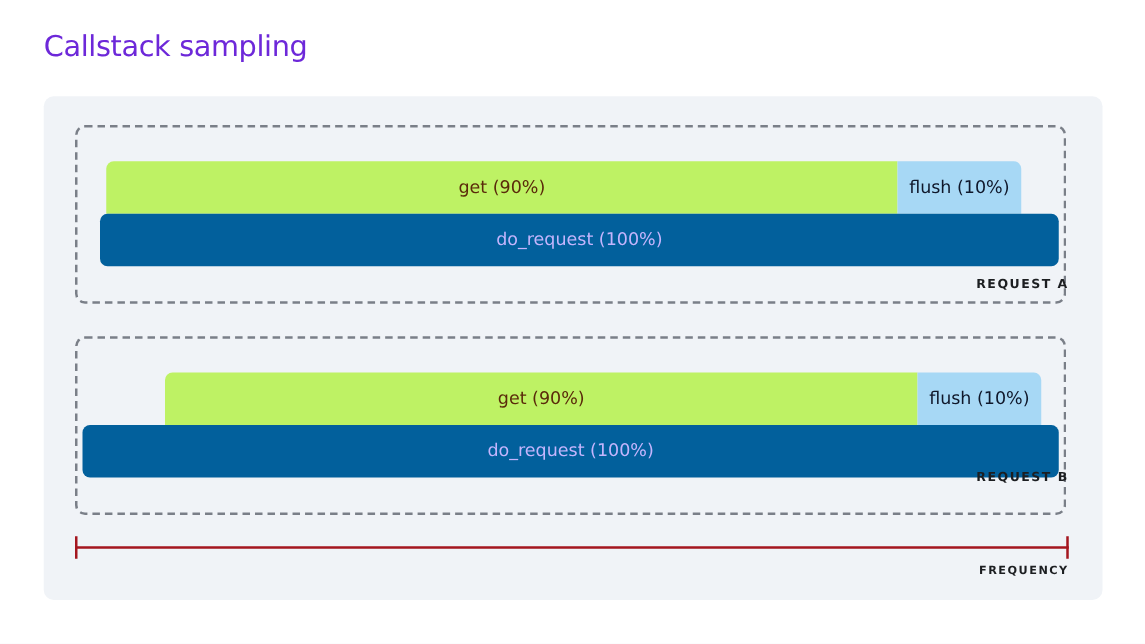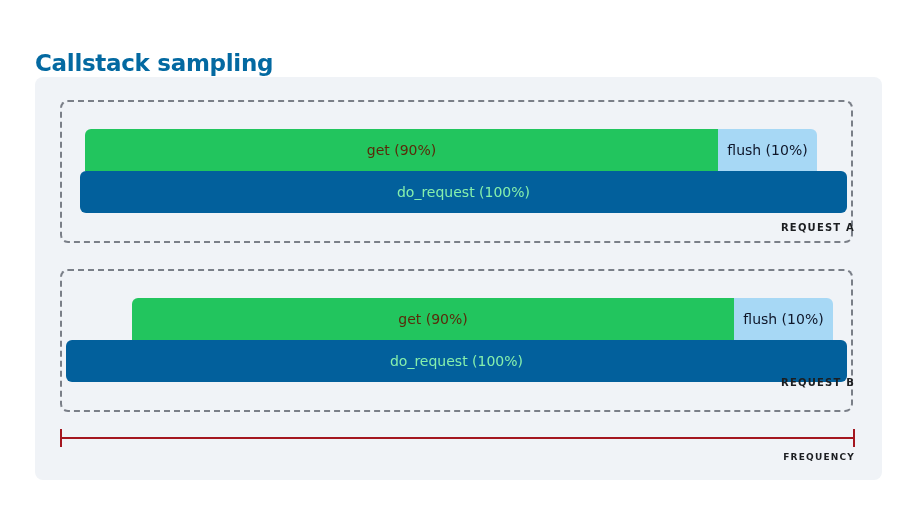--- a/index.html
+++ b/index.html
@@ -1,25 +1,25 @@
 <!DOCTYPE html>
 <html><head>
 <meta charset="utf-8">
 <style>
   html, body { margin:0; padding:0; }
   body { width:916px; height:515px; background:#ffffff; position:relative; overflow:hidden;
          font-family:"DejaVu Sans", sans-serif; }
-  .title { position:absolute; left:35px; top:50px; font-size:23px; color:#0369a1; letter-spacing:-0.3px;font-weight:bold; }
+  .title { position:absolute; left:35px; top:25px; font-size:23px; color:#6d28d9; letter-spacing:-0.3px; }
   .panel { position:absolute; left:35px; top:77px; width:847px; height:403px; background:#f0f3f7; border-radius:8px; }
   .box { position:absolute; left:60px; width:793px; height:143px; border:2px dashed #7a7f88; border-radius:8px; box-sizing:border-box; }
   .bar { position:absolute; height:42px; display:flex; align-items:center; justify-content:center;
          font-size:14px; box-sizing:border-box; }
-  .get { background:#22c55e; color:#5a2a0a; border-radius:6px 0 0 0; }
+  .get { background:#bef264; color:#5a2a0a; border-radius:6px 0 0 0; }
   .flush { background:#a7d8f5; color:#0f172a; border-radius:0 6px 0 0; }
-  .req { background:#02609c; color:#86efac; border-radius:6px; }
+  .req { background:#02609c; color:#c4b5fd; border-radius:6px; }
   .label { position:absolute; left:60px; width:795px; text-align:right; font-size:10px; font-weight:bold;
            letter-spacing:1.2px; color:#1c1e21; }
   .freq-line { position:absolute; left:60px; top:437px; width:795px; height:2px; background:#a4161f; }
   .freq-tick { position:absolute; top:429px; width:2px; height:18px; background:#a4161f; }
 </style>
 </head>
 <body>
 
 <div class="title">Callstack sampling</div>
 

